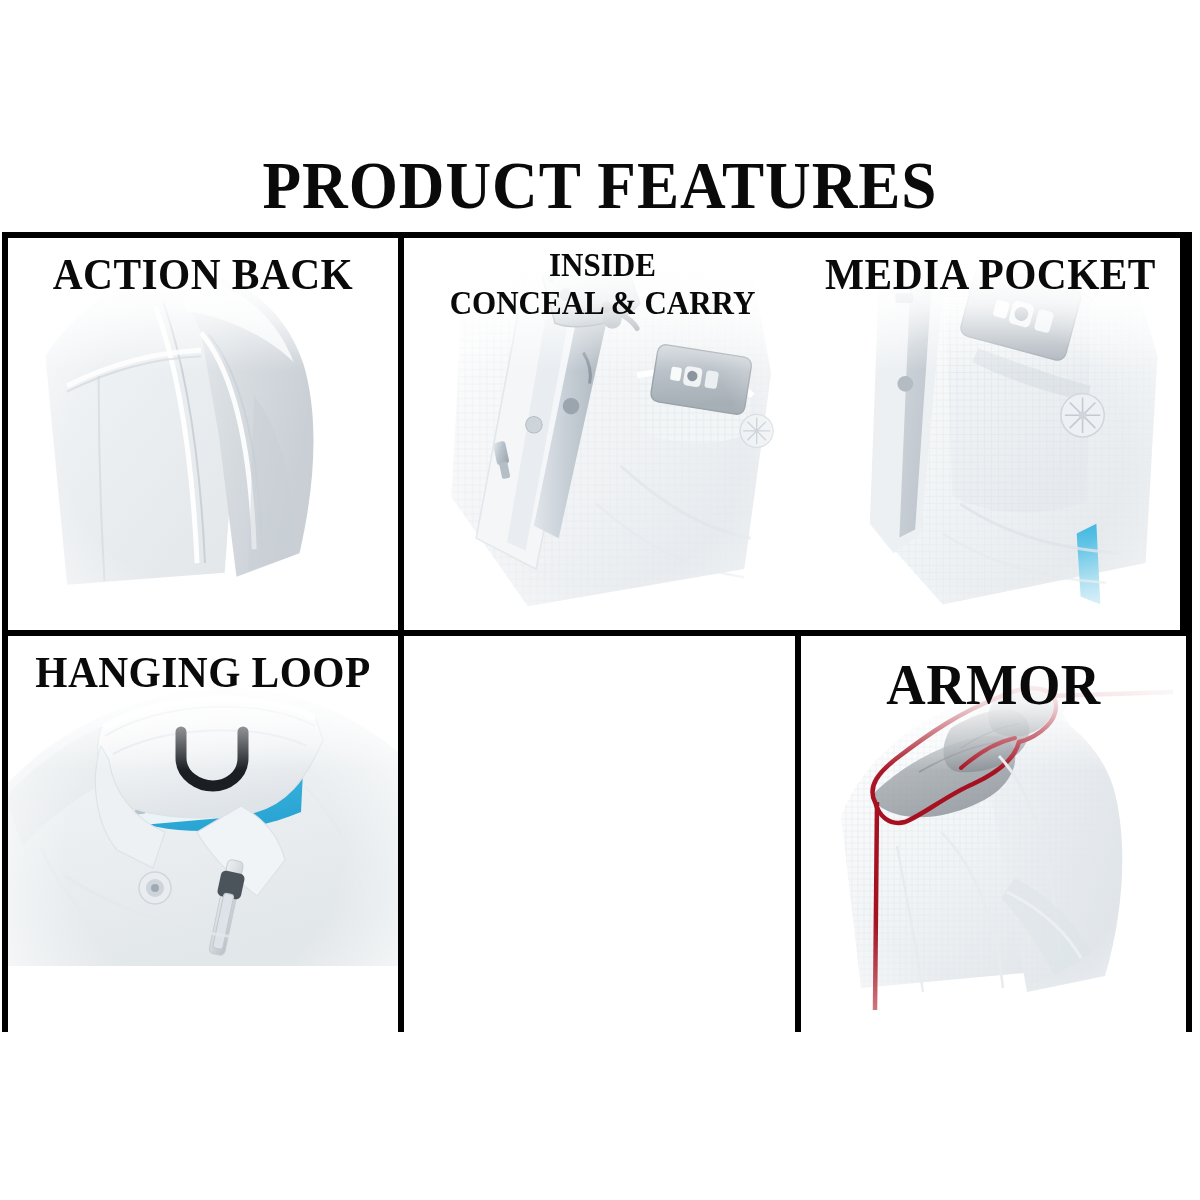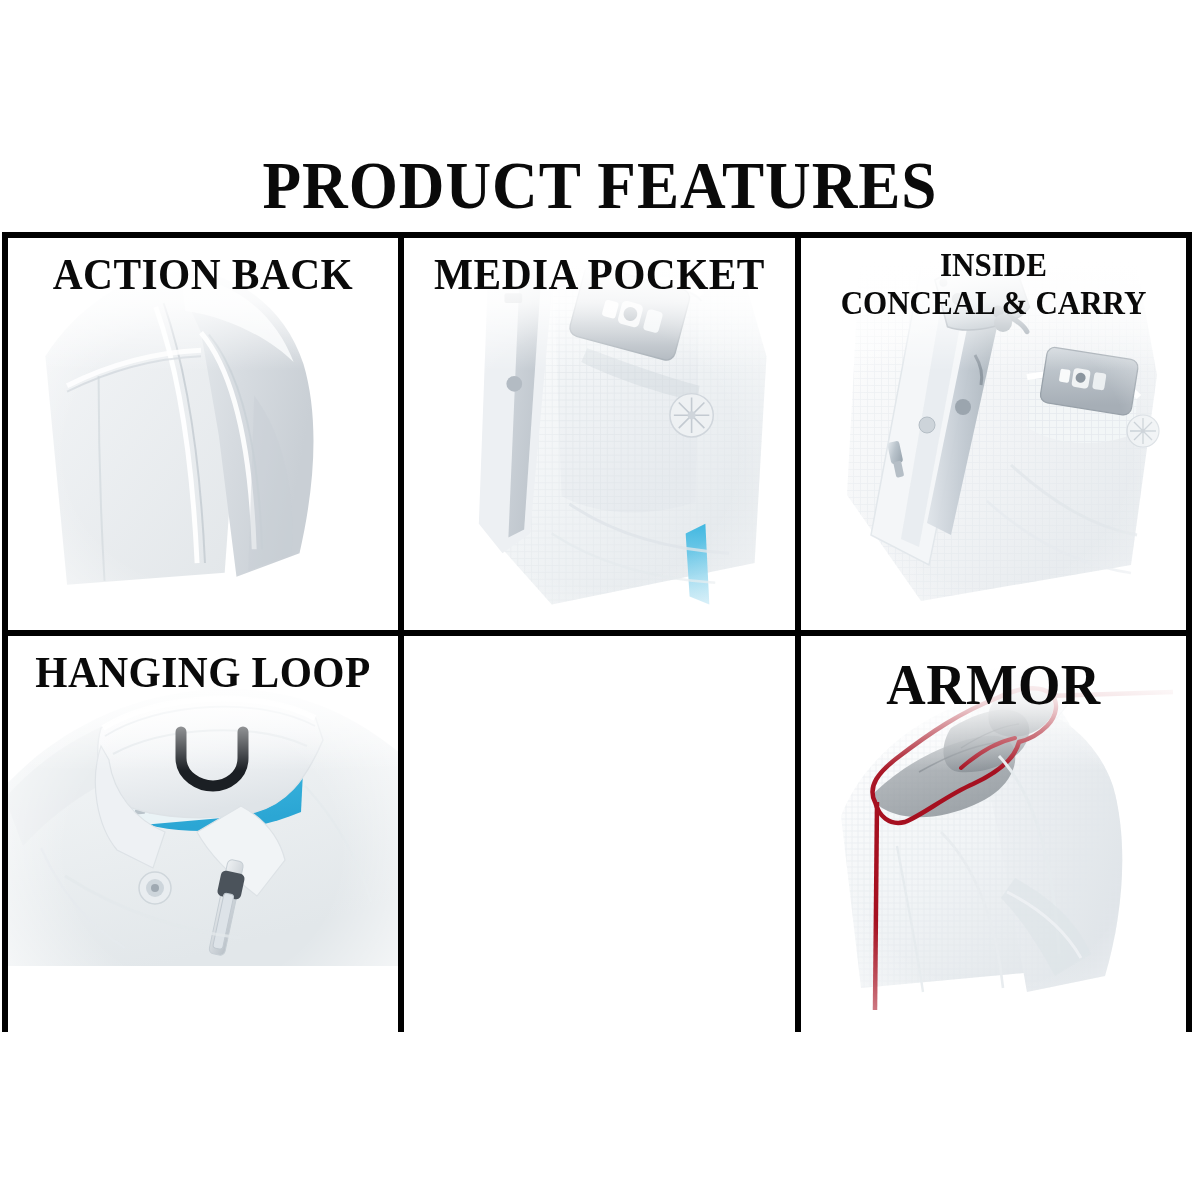--- a/index.html
+++ b/index.html
@@ -157,96 +157,20 @@
         <path d="M92 140 C92 210 94 280 98 348" stroke="#d2d8dd" stroke-width="2" fill="none" opacity="0.7"></path>
 
         <path d="M250 160 C280 200 292 260 288 320 L244 338 Z" fill="#c7ced4" opacity="0.45"></path>
       </svg>
     </div>
     <div class="fade"></div>
     <div class="fade-top"></div>
     <div class="cell-title">ACTION BACK</div>
   </div>
 
-  <div class="cell b-right b-bottom">
-    <div class="photo">
-      <svg viewBox="0 0 397 398" preserveAspectRatio="xMidYMid slice">
-        <defs>
-          <linearGradient id="mp-panel" x1="0" y1="0" x2="1" y2="1">
-            <stop offset="0" stop-color="#ffffff"></stop>
-            <stop offset="0.5" stop-color="#f0f3f5"></stop>
-            <stop offset="1" stop-color="#e0e5e9"></stop>
-          </linearGradient>
-          <linearGradient id="mp-mesh" x1="0" y1="0" x2="0.6" y2="1">
-            <stop offset="0" stop-color="#f7f9fa"></stop>
-            <stop offset="1" stop-color="#e6eaee"></stop>
-          </linearGradient>
-          <linearGradient id="mp-phone" x1="0" y1="0" x2="0.4" y2="1">
-            <stop offset="0" stop-color="#d3d8dd"></stop>
-            <stop offset="0.5" stop-color="#bfc6cd"></stop>
-            <stop offset="1" stop-color="#aab2ba"></stop>
-          </linearGradient>
-          <linearGradient id="mp-zip" x1="0" y1="0" x2="1" y2="1">
-            <stop offset="0" stop-color="#cfd5db"></stop>
-            <stop offset="1" stop-color="#b4bcc4"></stop>
-          </linearGradient>
-          <linearGradient id="mp-cyan" x1="0" y1="0" x2="0" y2="1">
-            <stop offset="0" stop-color="#38b5e0"></stop>
-            <stop offset="1" stop-color="#bfe6f4"></stop>
-          </linearGradient>
-          <pattern id="mp-weave" width="7" height="7" patternUnits="userSpaceOnUse">
-            <path d="M0 3.5 H7 M3.5 0 V7" stroke="#dfe4e9" stroke-width="0.8"></path>
-          </pattern>
-        </defs>
-        <rect width="397" height="398" fill="#ffffff"></rect>
-
-        <path d="M96 10 C150 2 260 0 340 22 L368 120 L356 330 L150 372 L86 300 Z" fill="url(#mp-panel)"></path>
-        <path d="M96 10 C150 2 260 0 340 22 L368 120 L356 330 L150 372 L86 300 Z" fill="url(#mp-weave)" opacity="0.5"></path>
-
-        <path d="M86 18 C104 14 120 14 134 18 L150 56 L128 300 L100 320 L76 290 Z" fill="#edf0f3"></path>
-        <path d="M118 24 C126 22 134 24 140 30 L122 296 L106 304 Z" fill="url(#mp-zip)" opacity="0.9"></path>
-        <circle cx="126" cy="28" r="9" fill="#b8c0c7"></circle>
-        <circle cx="112" cy="148" r="8" fill="#b3bbc3"></circle>
-        <rect x="102" y="56" width="18" height="10" rx="2" fill="#8e979f" opacity="0.85"></rect>
-
-        <path d="M152 46 C200 38 286 40 300 60 L296 268 C250 284 196 282 160 262 Z" fill="url(#mp-mesh)" opacity="0.96"></path>
-        <path d="M152 46 C200 38 286 40 300 60 L296 268 C250 284 196 282 160 262 Z" fill="url(#mp-weave)" opacity="0.75"></path>
-
-        <path d="M150 44 C200 36 288 38 302 58" stroke="#ffffff" stroke-width="7" fill="none"></path>
-        <path d="M150 50 C200 42 288 44 302 64" stroke="#ccd3d9" stroke-width="2" fill="none" opacity="0.8"></path>
-
-        <g transform="rotate(15 230 100)">
-          <rect x="168" y="40" width="110" height="74" rx="9" fill="url(#mp-phone)" stroke="#9ea7af" stroke-width="1.4"></rect>
-          <rect x="196" y="70" width="14" height="17" rx="3" fill="#fdfdfd" opacity="0.95"></rect>
-          <rect x="213" y="66" width="22" height="24" rx="5" fill="#f5f7f8" opacity="0.95"></rect>
-          <circle cx="224" cy="78" r="7" fill="#8f99a2"></circle>
-          <rect x="240" y="68" width="16" height="22" rx="4" fill="#f0f3f5" opacity="0.95"></rect>
-        </g>
-
-        <path d="M186 112 C230 128 268 142 300 150 L298 166 C258 158 212 142 180 126 Z" fill="#c9d0d6" opacity="0.35"></path>
-
-        <g transform="translate(292,180)">
-          <circle r="22" fill="#eef1f3" stroke="#d0d6dc" stroke-width="1.5"></circle>
-          <g stroke="#c3cad1" stroke-width="1.6">
-            <path d="M0 -18 V18 M-18 0 H18 M-13 -13 L13 13 M13 -13 L-13 13"></path>
-          </g>
-          <circle r="4" fill="#cfd5db"></circle>
-        </g>
-
-        <path d="M286 300 L306 290 L310 372 L290 364 Z" fill="url(#mp-cyan)" opacity="0.95"></path>
-
-        <path d="M168 270 C212 300 266 316 330 320" stroke="#dfe4e9" stroke-width="3" fill="none" opacity="0.8"></path>
-        <path d="M150 300 C196 330 252 346 316 350" stroke="#e4e9ed" stroke-width="2.5" fill="none" opacity="0.7"></path>
-      </svg>
-    </div>
-    <div class="fade"></div>
-    <div class="fade-top"></div>
-    <div class="cell-title">MEDIA POCKET</div>
-  </div>
-
   <div class="cell b-bottom">
     <div class="photo">
       <svg viewBox="0 0 385 398" preserveAspectRatio="xMidYMid slice">
         <defs>
           <linearGradient id="cc-panel" x1="0" y1="0" x2="1" y2="1">
             <stop offset="0" stop-color="#ffffff"></stop>
             <stop offset="0.55" stop-color="#f1f3f5"></stop>
             <stop offset="1" stop-color="#e1e6ea"></stop>
           </linearGradient>
           <linearGradient id="cc-metal" x1="0" y1="0" x2="1" y2="1">
@@ -319,20 +243,96 @@
       </svg>
     </div>
     <div class="fade"></div>
     <div class="fade-top"></div>
     <div class="cell-title two-line">
       <span class="line1">INSIDE</span>
       <span class="line2">CONCEAL &amp; CARRY</span>
     </div>
   </div>
 
+  <div class="cell b-right b-bottom">
+    <div class="photo">
+      <svg viewBox="0 0 397 398" preserveAspectRatio="xMidYMid slice">
+        <defs>
+          <linearGradient id="mp-panel" x1="0" y1="0" x2="1" y2="1">
+            <stop offset="0" stop-color="#ffffff"></stop>
+            <stop offset="0.5" stop-color="#f0f3f5"></stop>
+            <stop offset="1" stop-color="#e0e5e9"></stop>
+          </linearGradient>
+          <linearGradient id="mp-mesh" x1="0" y1="0" x2="0.6" y2="1">
+            <stop offset="0" stop-color="#f7f9fa"></stop>
+            <stop offset="1" stop-color="#e6eaee"></stop>
+          </linearGradient>
+          <linearGradient id="mp-phone" x1="0" y1="0" x2="0.4" y2="1">
+            <stop offset="0" stop-color="#d3d8dd"></stop>
+            <stop offset="0.5" stop-color="#bfc6cd"></stop>
+            <stop offset="1" stop-color="#aab2ba"></stop>
+          </linearGradient>
+          <linearGradient id="mp-zip" x1="0" y1="0" x2="1" y2="1">
+            <stop offset="0" stop-color="#cfd5db"></stop>
+            <stop offset="1" stop-color="#b4bcc4"></stop>
+          </linearGradient>
+          <linearGradient id="mp-cyan" x1="0" y1="0" x2="0" y2="1">
+            <stop offset="0" stop-color="#38b5e0"></stop>
+            <stop offset="1" stop-color="#bfe6f4"></stop>
+          </linearGradient>
+          <pattern id="mp-weave" width="7" height="7" patternUnits="userSpaceOnUse">
+            <path d="M0 3.5 H7 M3.5 0 V7" stroke="#dfe4e9" stroke-width="0.8"></path>
+          </pattern>
+        </defs>
+        <rect width="397" height="398" fill="#ffffff"></rect>
+
+        <path d="M96 10 C150 2 260 0 340 22 L368 120 L356 330 L150 372 L86 300 Z" fill="url(#mp-panel)"></path>
+        <path d="M96 10 C150 2 260 0 340 22 L368 120 L356 330 L150 372 L86 300 Z" fill="url(#mp-weave)" opacity="0.5"></path>
+
+        <path d="M86 18 C104 14 120 14 134 18 L150 56 L128 300 L100 320 L76 290 Z" fill="#edf0f3"></path>
+        <path d="M118 24 C126 22 134 24 140 30 L122 296 L106 304 Z" fill="url(#mp-zip)" opacity="0.9"></path>
+        <circle cx="126" cy="28" r="9" fill="#b8c0c7"></circle>
+        <circle cx="112" cy="148" r="8" fill="#b3bbc3"></circle>
+        <rect x="102" y="56" width="18" height="10" rx="2" fill="#8e979f" opacity="0.85"></rect>
+
+        <path d="M152 46 C200 38 286 40 300 60 L296 268 C250 284 196 282 160 262 Z" fill="url(#mp-mesh)" opacity="0.96"></path>
+        <path d="M152 46 C200 38 286 40 300 60 L296 268 C250 284 196 282 160 262 Z" fill="url(#mp-weave)" opacity="0.75"></path>
+
+        <path d="M150 44 C200 36 288 38 302 58" stroke="#ffffff" stroke-width="7" fill="none"></path>
+        <path d="M150 50 C200 42 288 44 302 64" stroke="#ccd3d9" stroke-width="2" fill="none" opacity="0.8"></path>
+
+        <g transform="rotate(15 230 100)">
+          <rect x="168" y="40" width="110" height="74" rx="9" fill="url(#mp-phone)" stroke="#9ea7af" stroke-width="1.4"></rect>
+          <rect x="196" y="70" width="14" height="17" rx="3" fill="#fdfdfd" opacity="0.95"></rect>
+          <rect x="213" y="66" width="22" height="24" rx="5" fill="#f5f7f8" opacity="0.95"></rect>
+          <circle cx="224" cy="78" r="7" fill="#8f99a2"></circle>
+          <rect x="240" y="68" width="16" height="22" rx="4" fill="#f0f3f5" opacity="0.95"></rect>
+        </g>
+
+        <path d="M186 112 C230 128 268 142 300 150 L298 166 C258 158 212 142 180 126 Z" fill="#c9d0d6" opacity="0.35"></path>
+
+        <g transform="translate(292,180)">
+          <circle r="22" fill="#eef1f3" stroke="#d0d6dc" stroke-width="1.5"></circle>
+          <g stroke="#c3cad1" stroke-width="1.6">
+            <path d="M0 -18 V18 M-18 0 H18 M-13 -13 L13 13 M13 -13 L-13 13"></path>
+          </g>
+          <circle r="4" fill="#cfd5db"></circle>
+        </g>
+
+        <path d="M286 300 L306 290 L310 372 L290 364 Z" fill="url(#mp-cyan)" opacity="0.95"></path>
+
+        <path d="M168 270 C212 300 266 316 330 320" stroke="#dfe4e9" stroke-width="3" fill="none" opacity="0.8"></path>
+        <path d="M150 300 C196 330 252 346 316 350" stroke="#e4e9ed" stroke-width="2.5" fill="none" opacity="0.7"></path>
+      </svg>
+    </div>
+    <div class="fade"></div>
+    <div class="fade-top"></div>
+    <div class="cell-title">MEDIA POCKET</div>
+  </div>
+
   <div class="cell b-right">
     <div class="photo">
       <svg viewBox="0 0 396 396" preserveAspectRatio="xMidYMid slice">
         <defs>
           <linearGradient id="hl-collar" x1="0" y1="0" x2="0.3" y2="1">
             <stop offset="0" stop-color="#ffffff"></stop>
             <stop offset="0.5" stop-color="#f2f4f6"></stop>
             <stop offset="1" stop-color="#dfe4e8"></stop>
           </linearGradient>
           <linearGradient id="hl-body" x1="0" y1="0" x2="0.4" y2="1">

